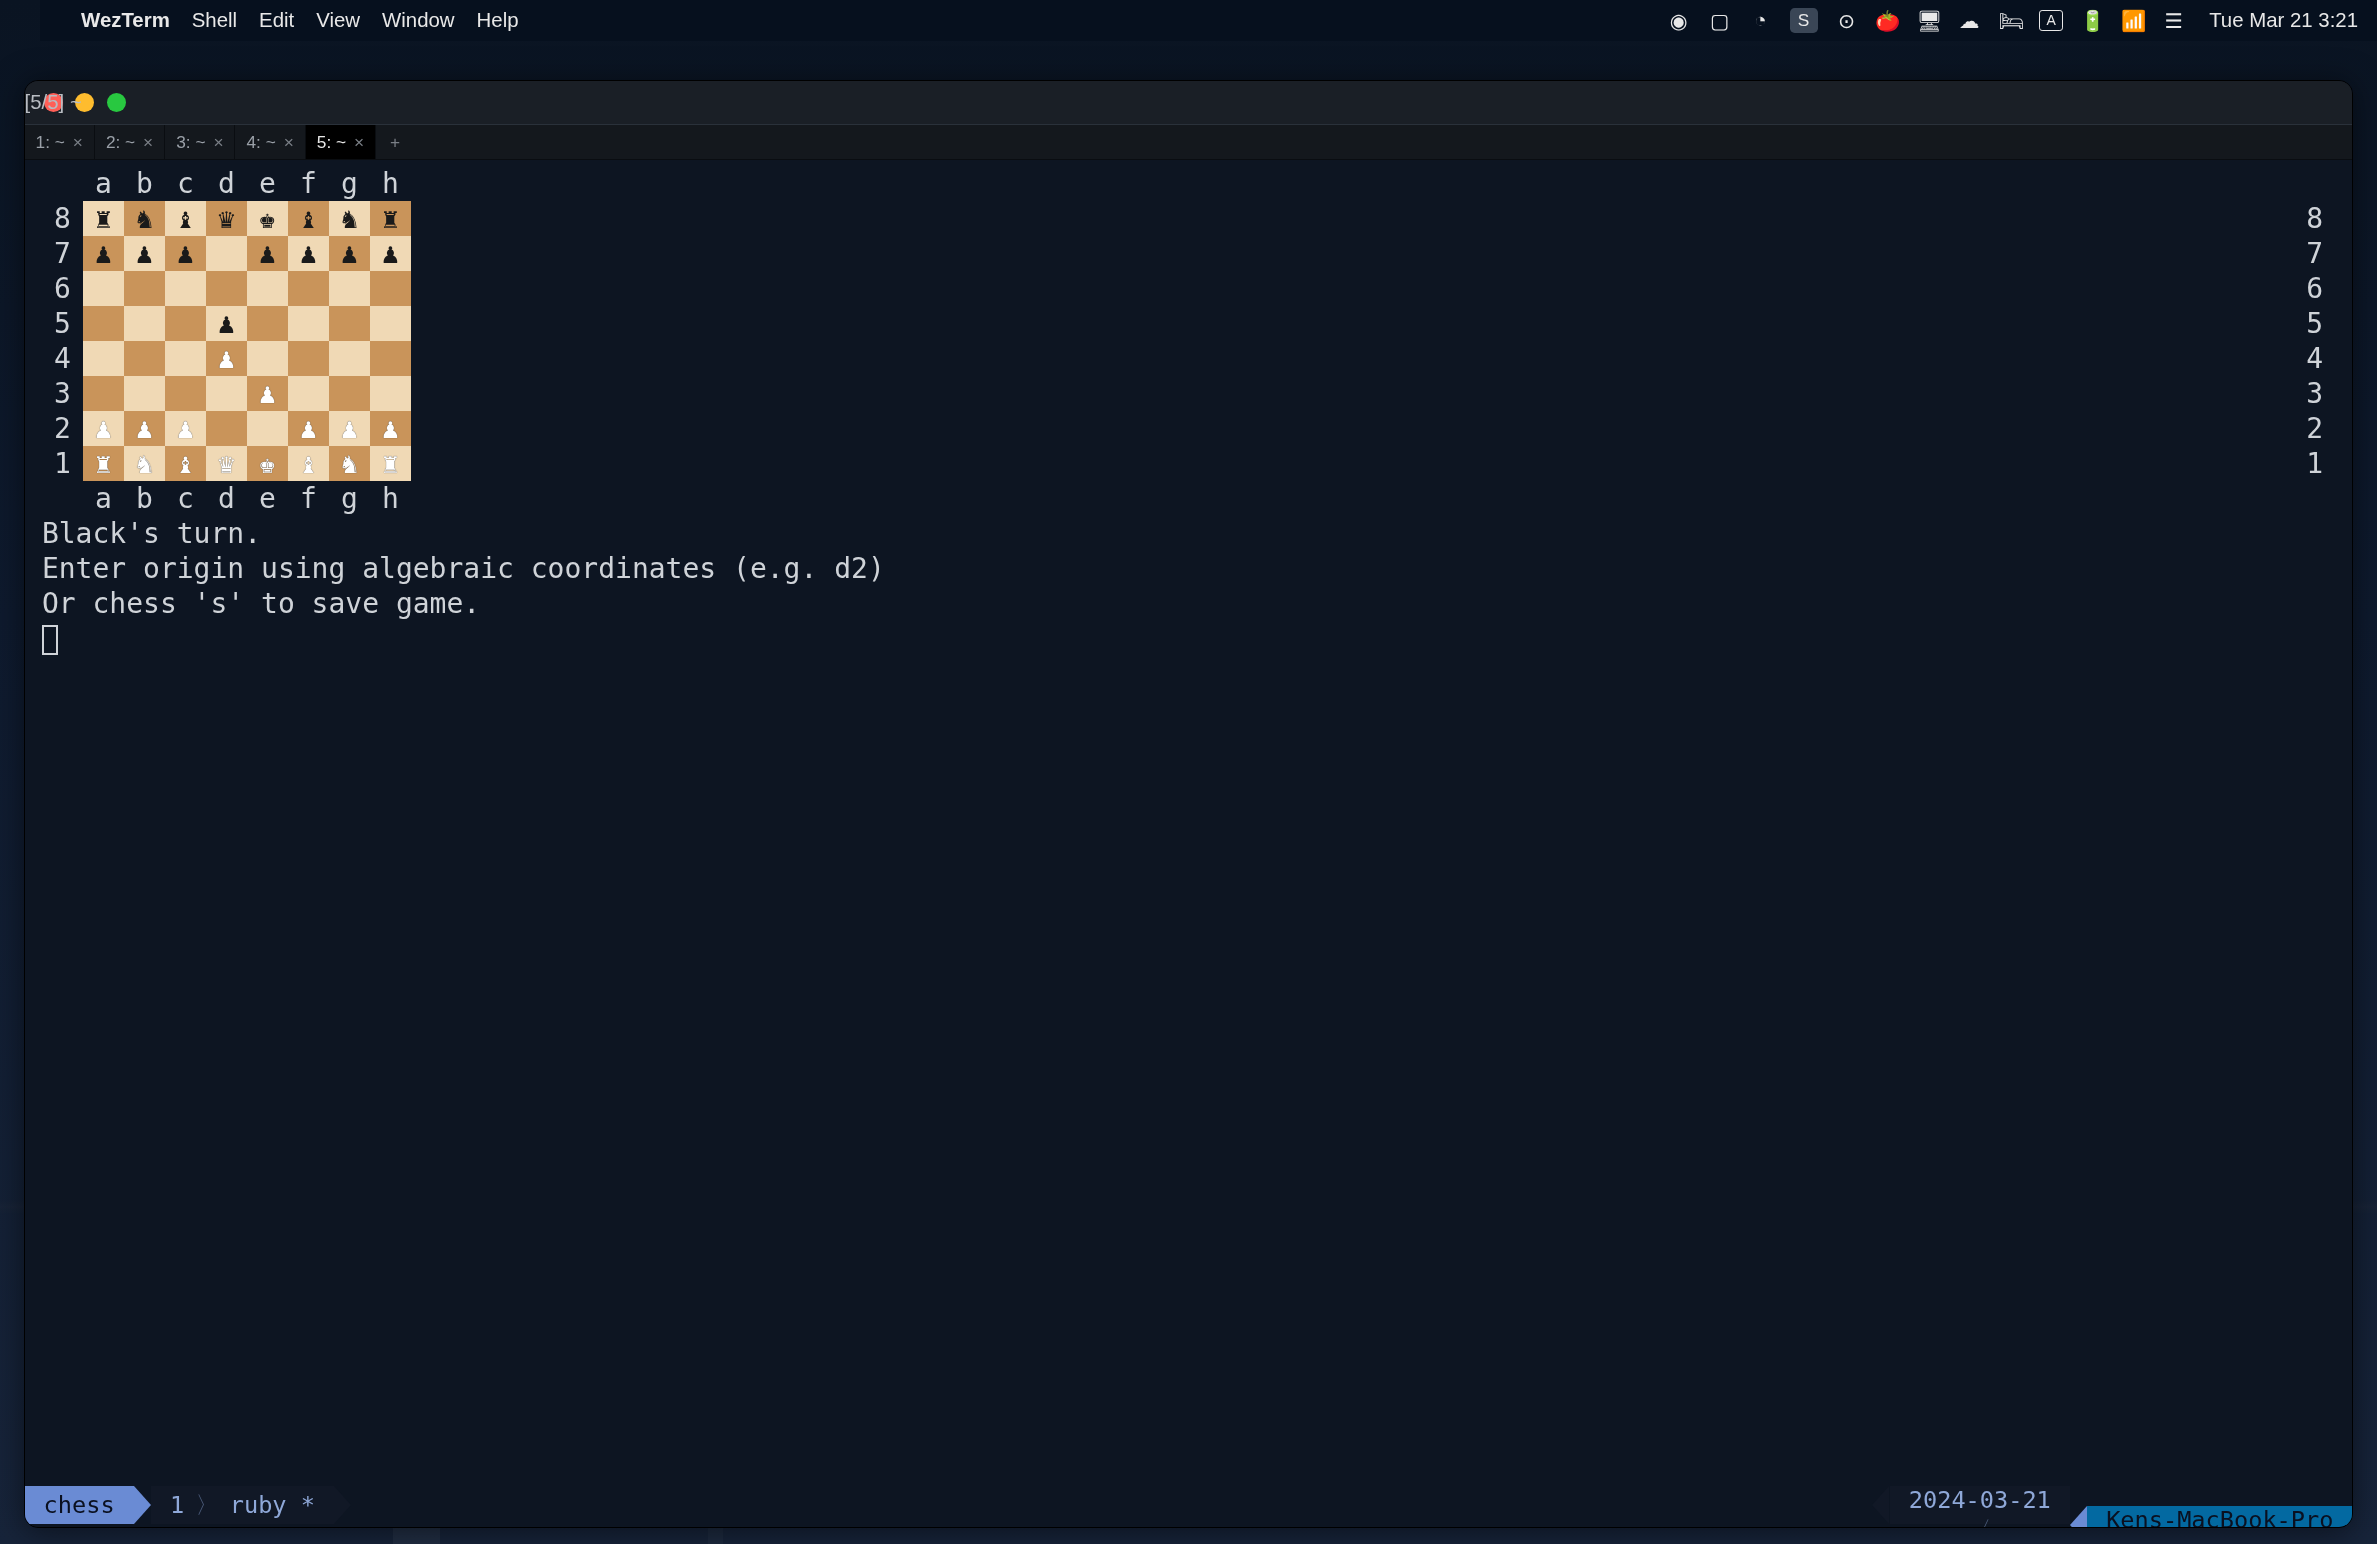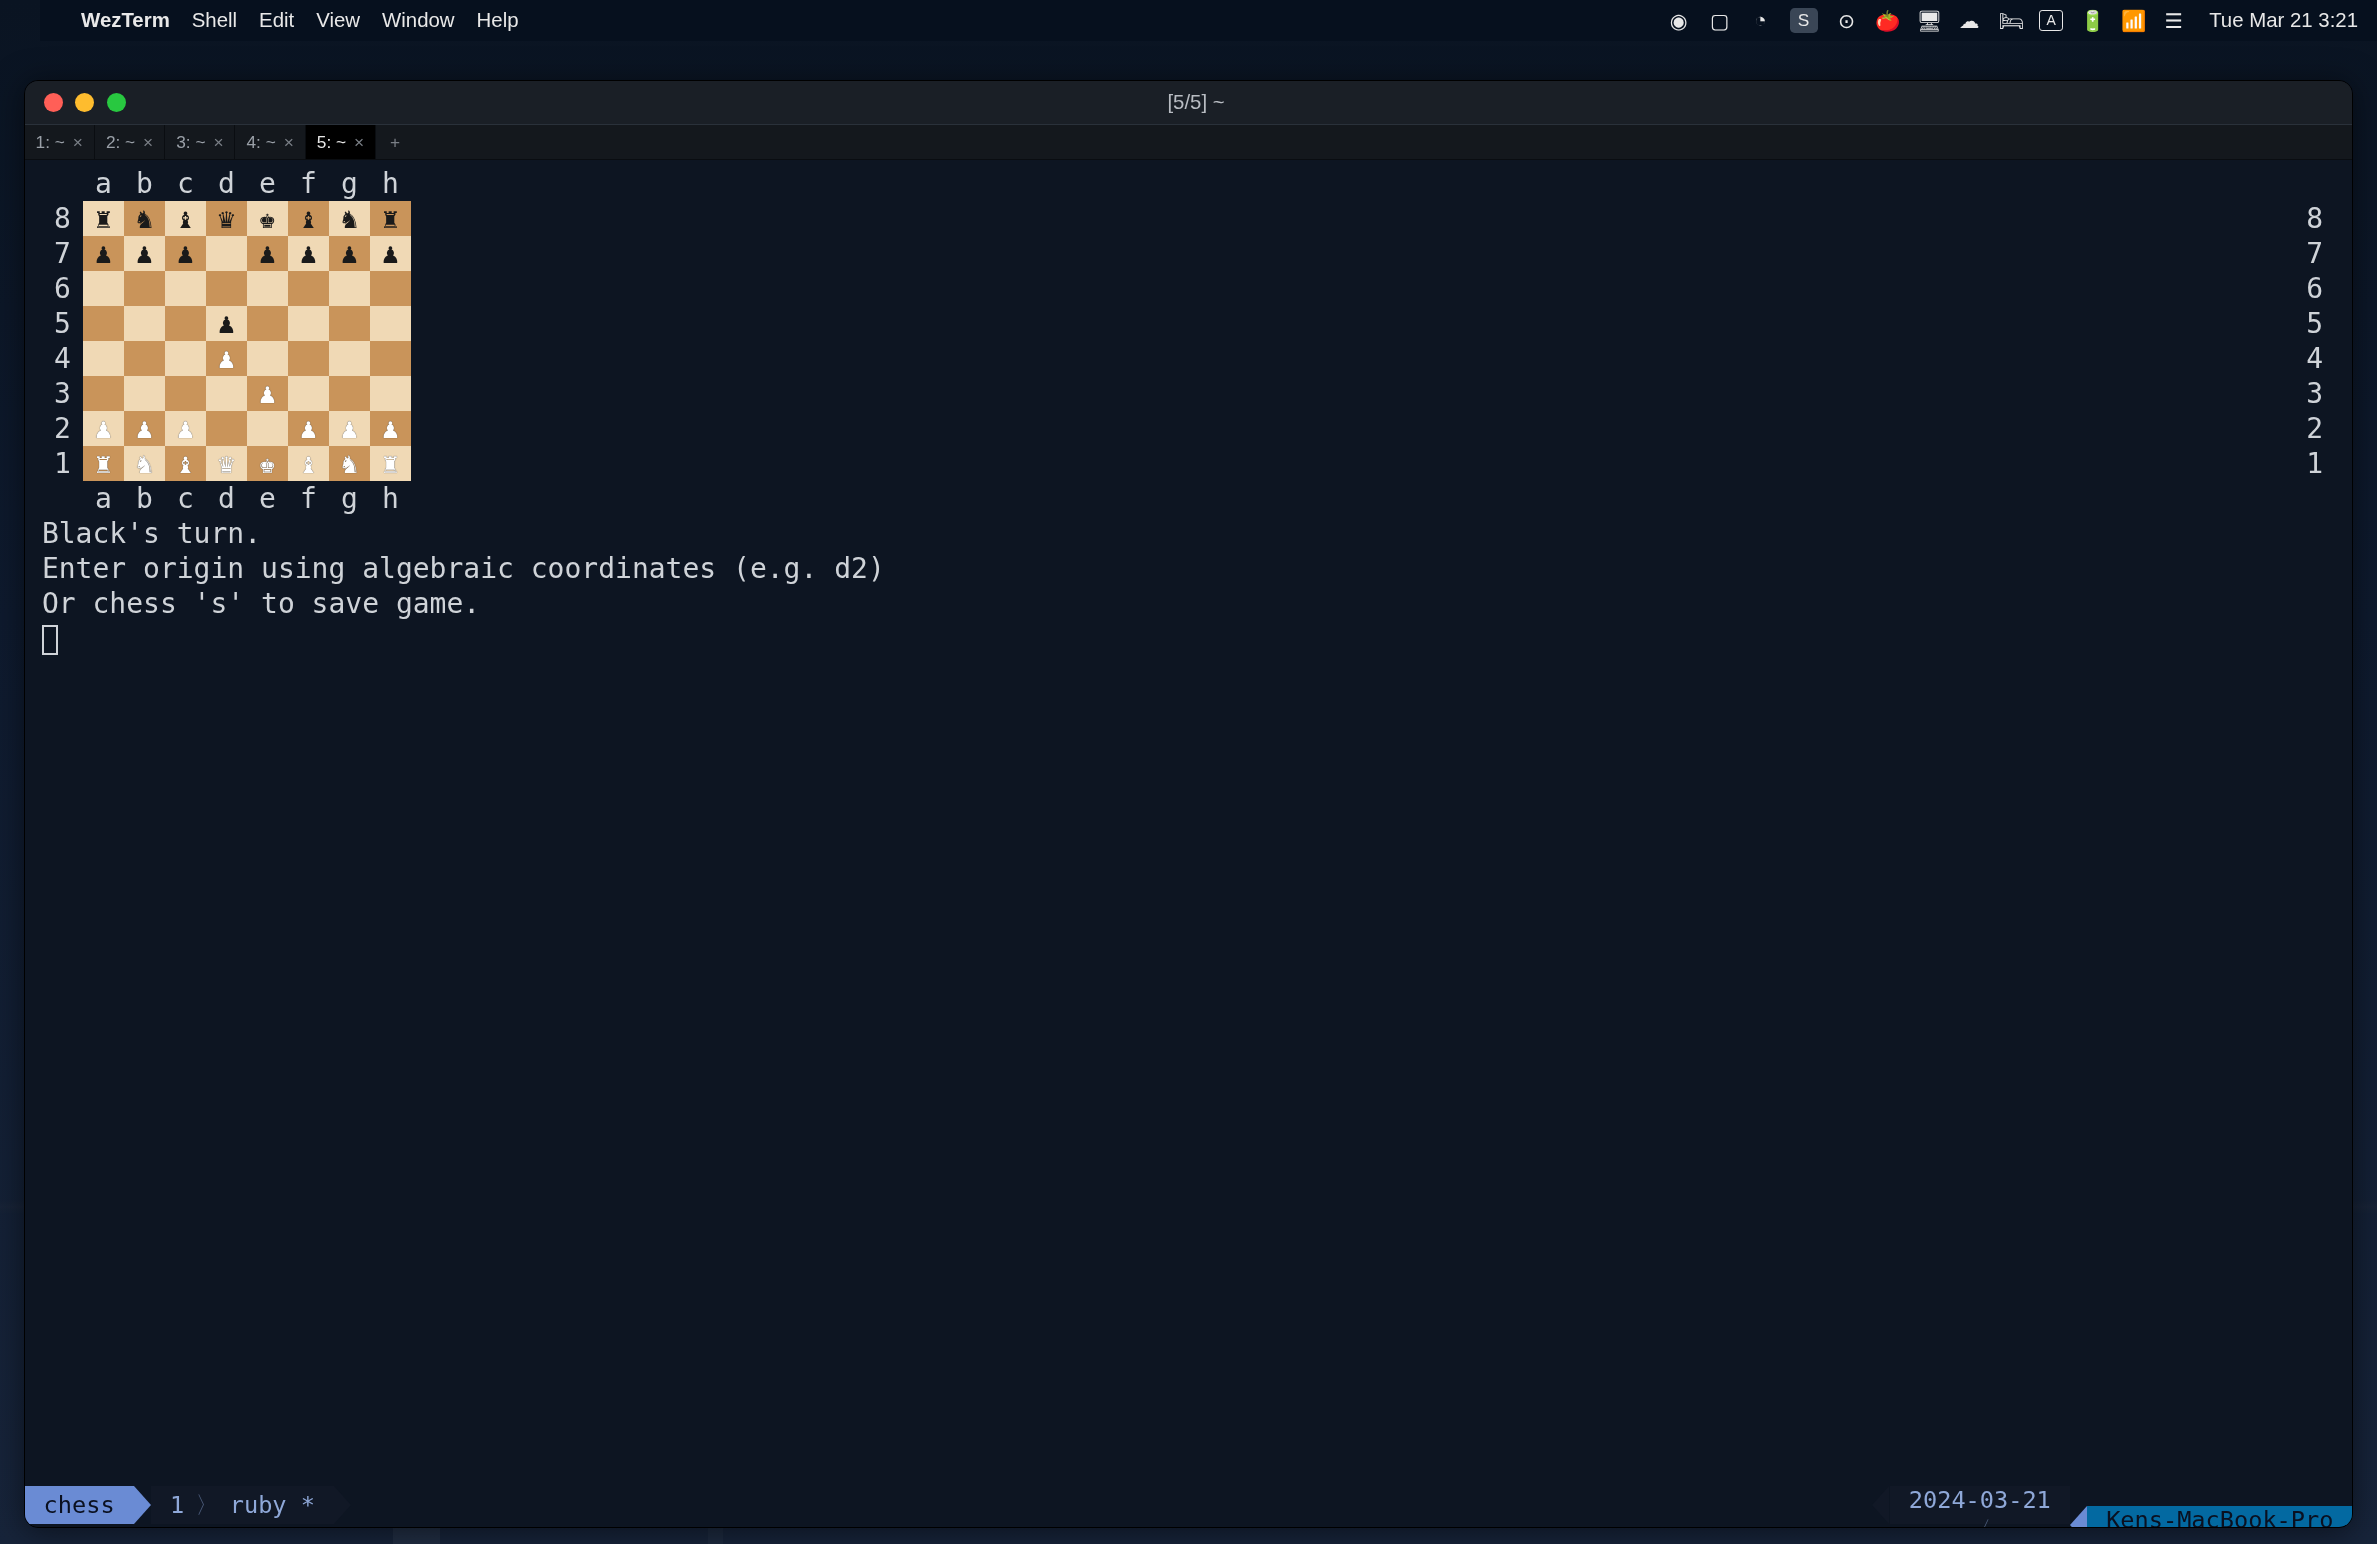--- a/index.html
+++ b/index.html
@@ -57,21 +57,21 @@
   box-shadow:0 3.1px 31px rgba(0,0,0,.5);
 }
 .titlebar{
   height:44px;background:#1a1f26;
   display:flex;align-items:center;position:relative;
   border-bottom:0.8px solid #2a313a;
 }
 .traffic{display:flex;gap:12.6px;padding-left:19px;}
 .traffic span{width:19px;height:19px;border-radius:50%;display:block;}
 .tl-r{background:#ff5f57;} .tl-y{background:#febc2e;} .tl-g{background:#28c840;}
-.wintitle{position:absolute;left:15px;right:0;text-align:center;color:#b8bcc2;font-size:20.4px;}
+.wintitle{position:absolute;left:0;right:0;text-align:left;color:#b8bcc2;font-size:20.4px;}
 
 .tabstrip{
   height:35px;background:#14181d;
   display:flex;align-items:stretch;
   border-bottom:0.8px solid #0a0d11;
   font-size:17.3px;color:#9aa0a8;
 }
 .tab{
   padding:0 11px;display:flex;align-items:center;gap:7.9px;
   border-right:0.8px solid #0a0d11;

